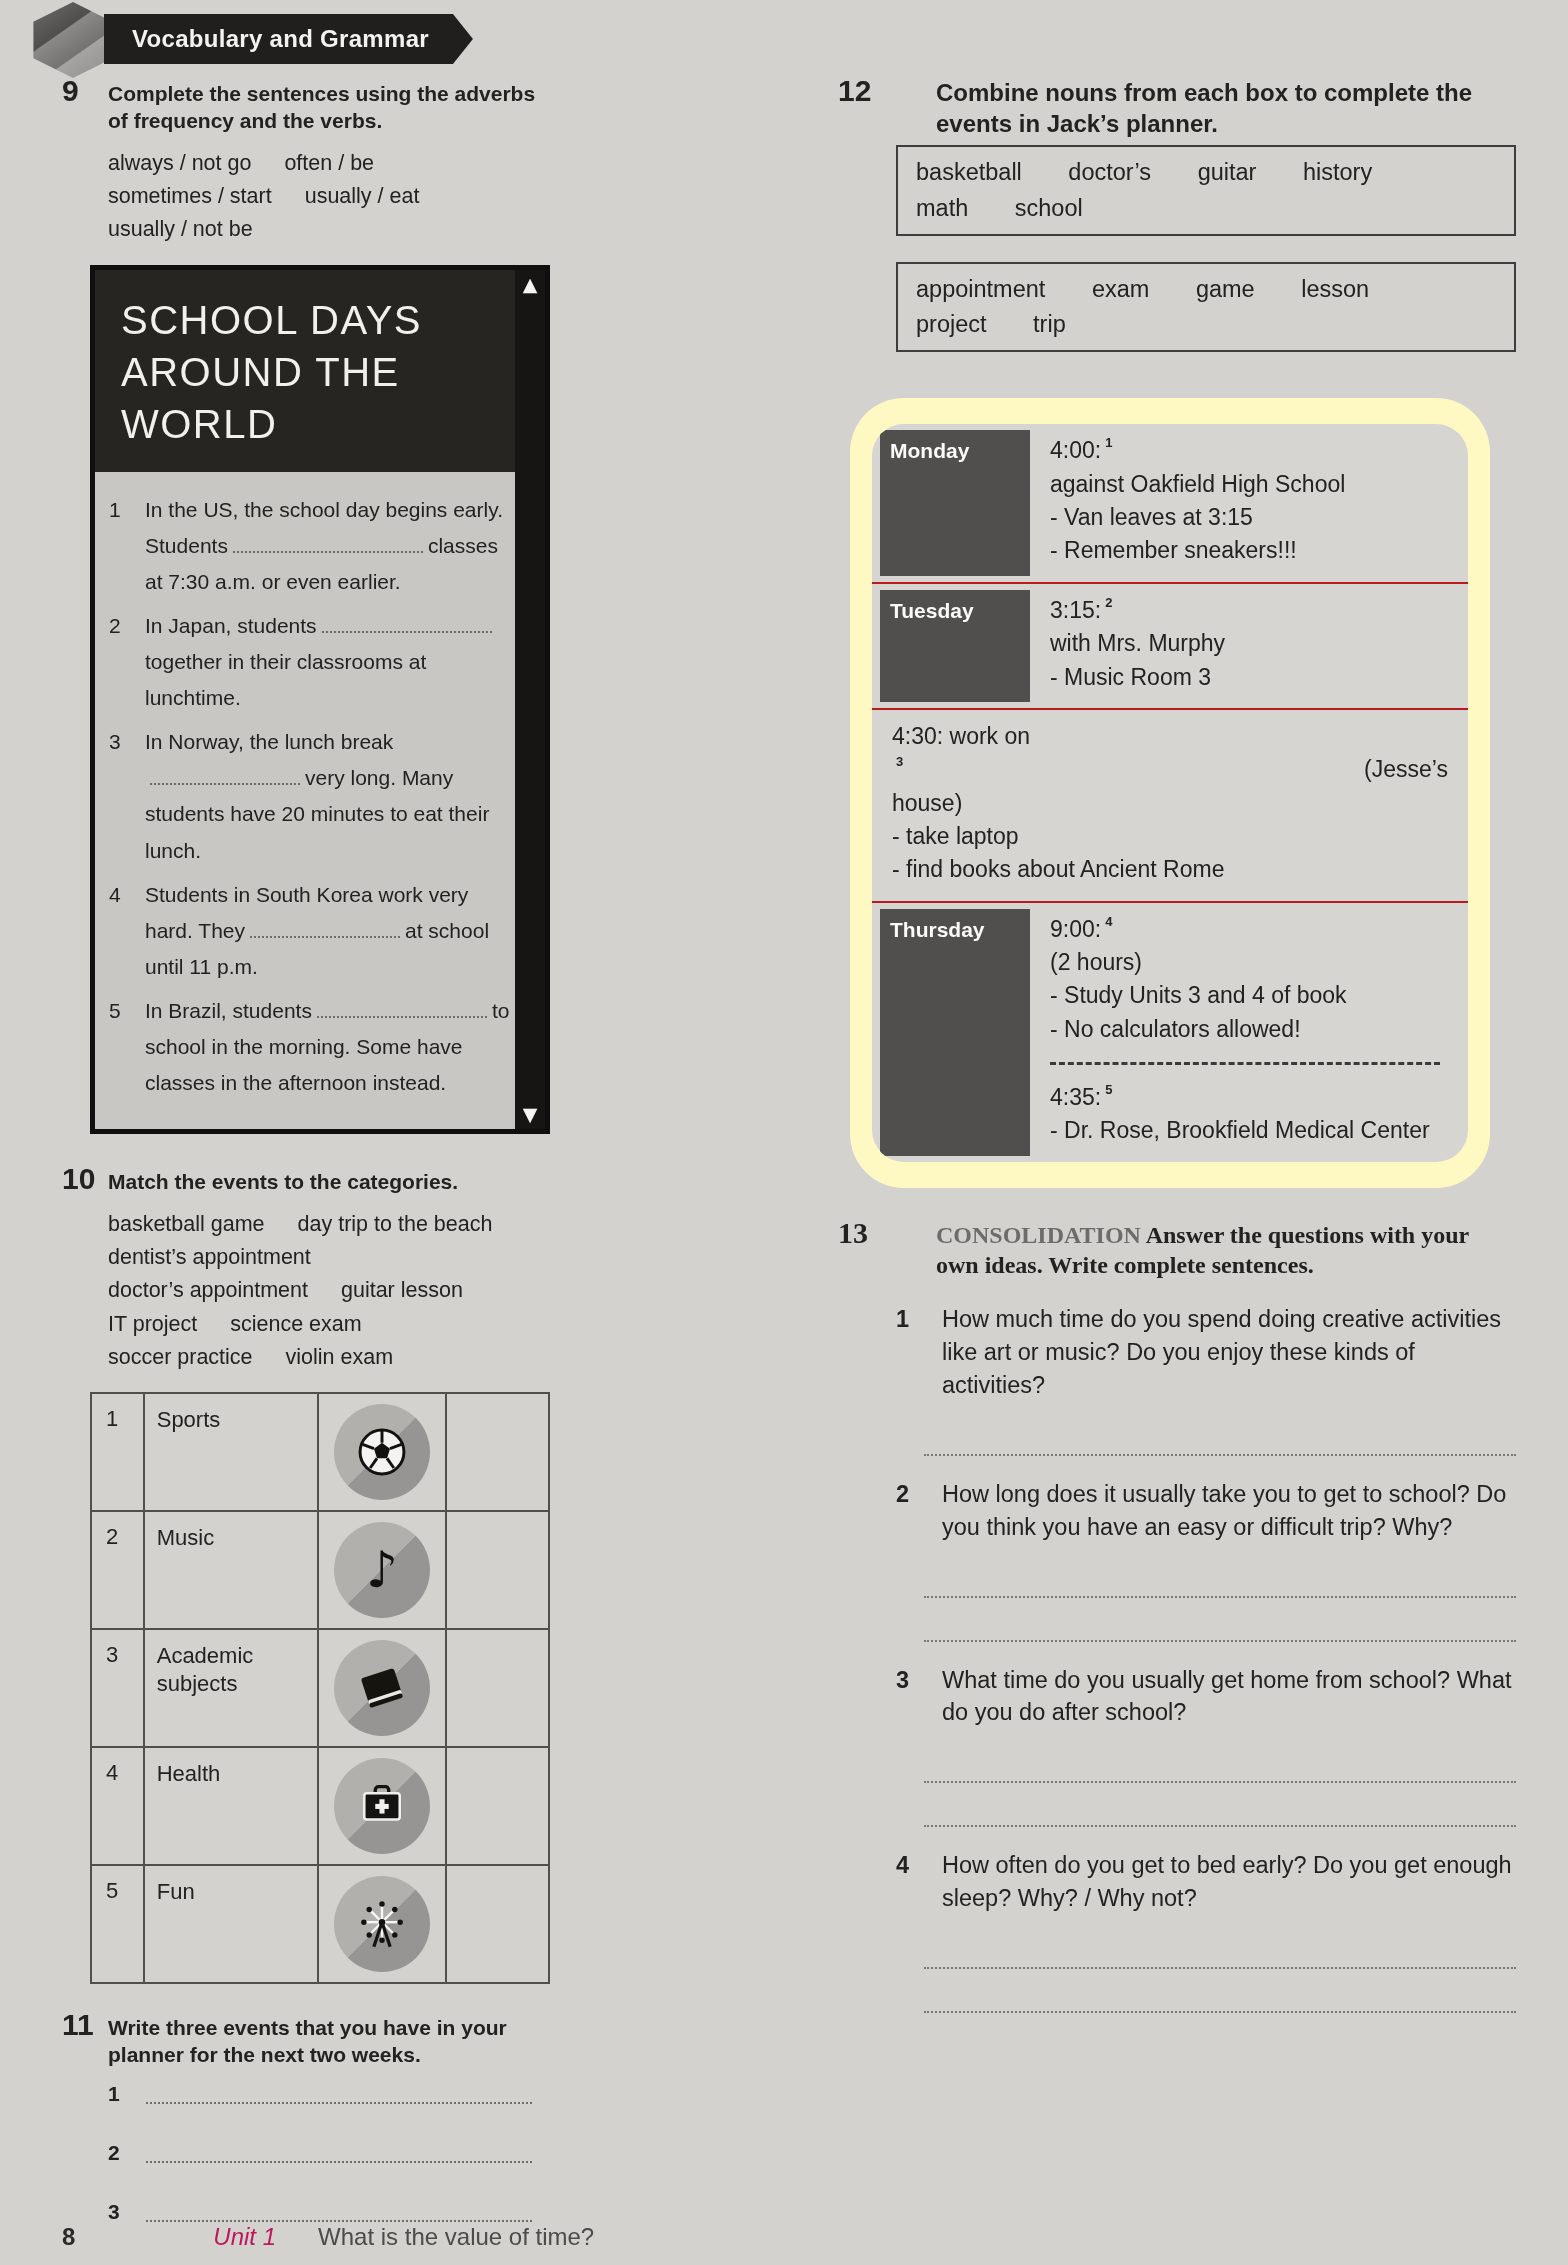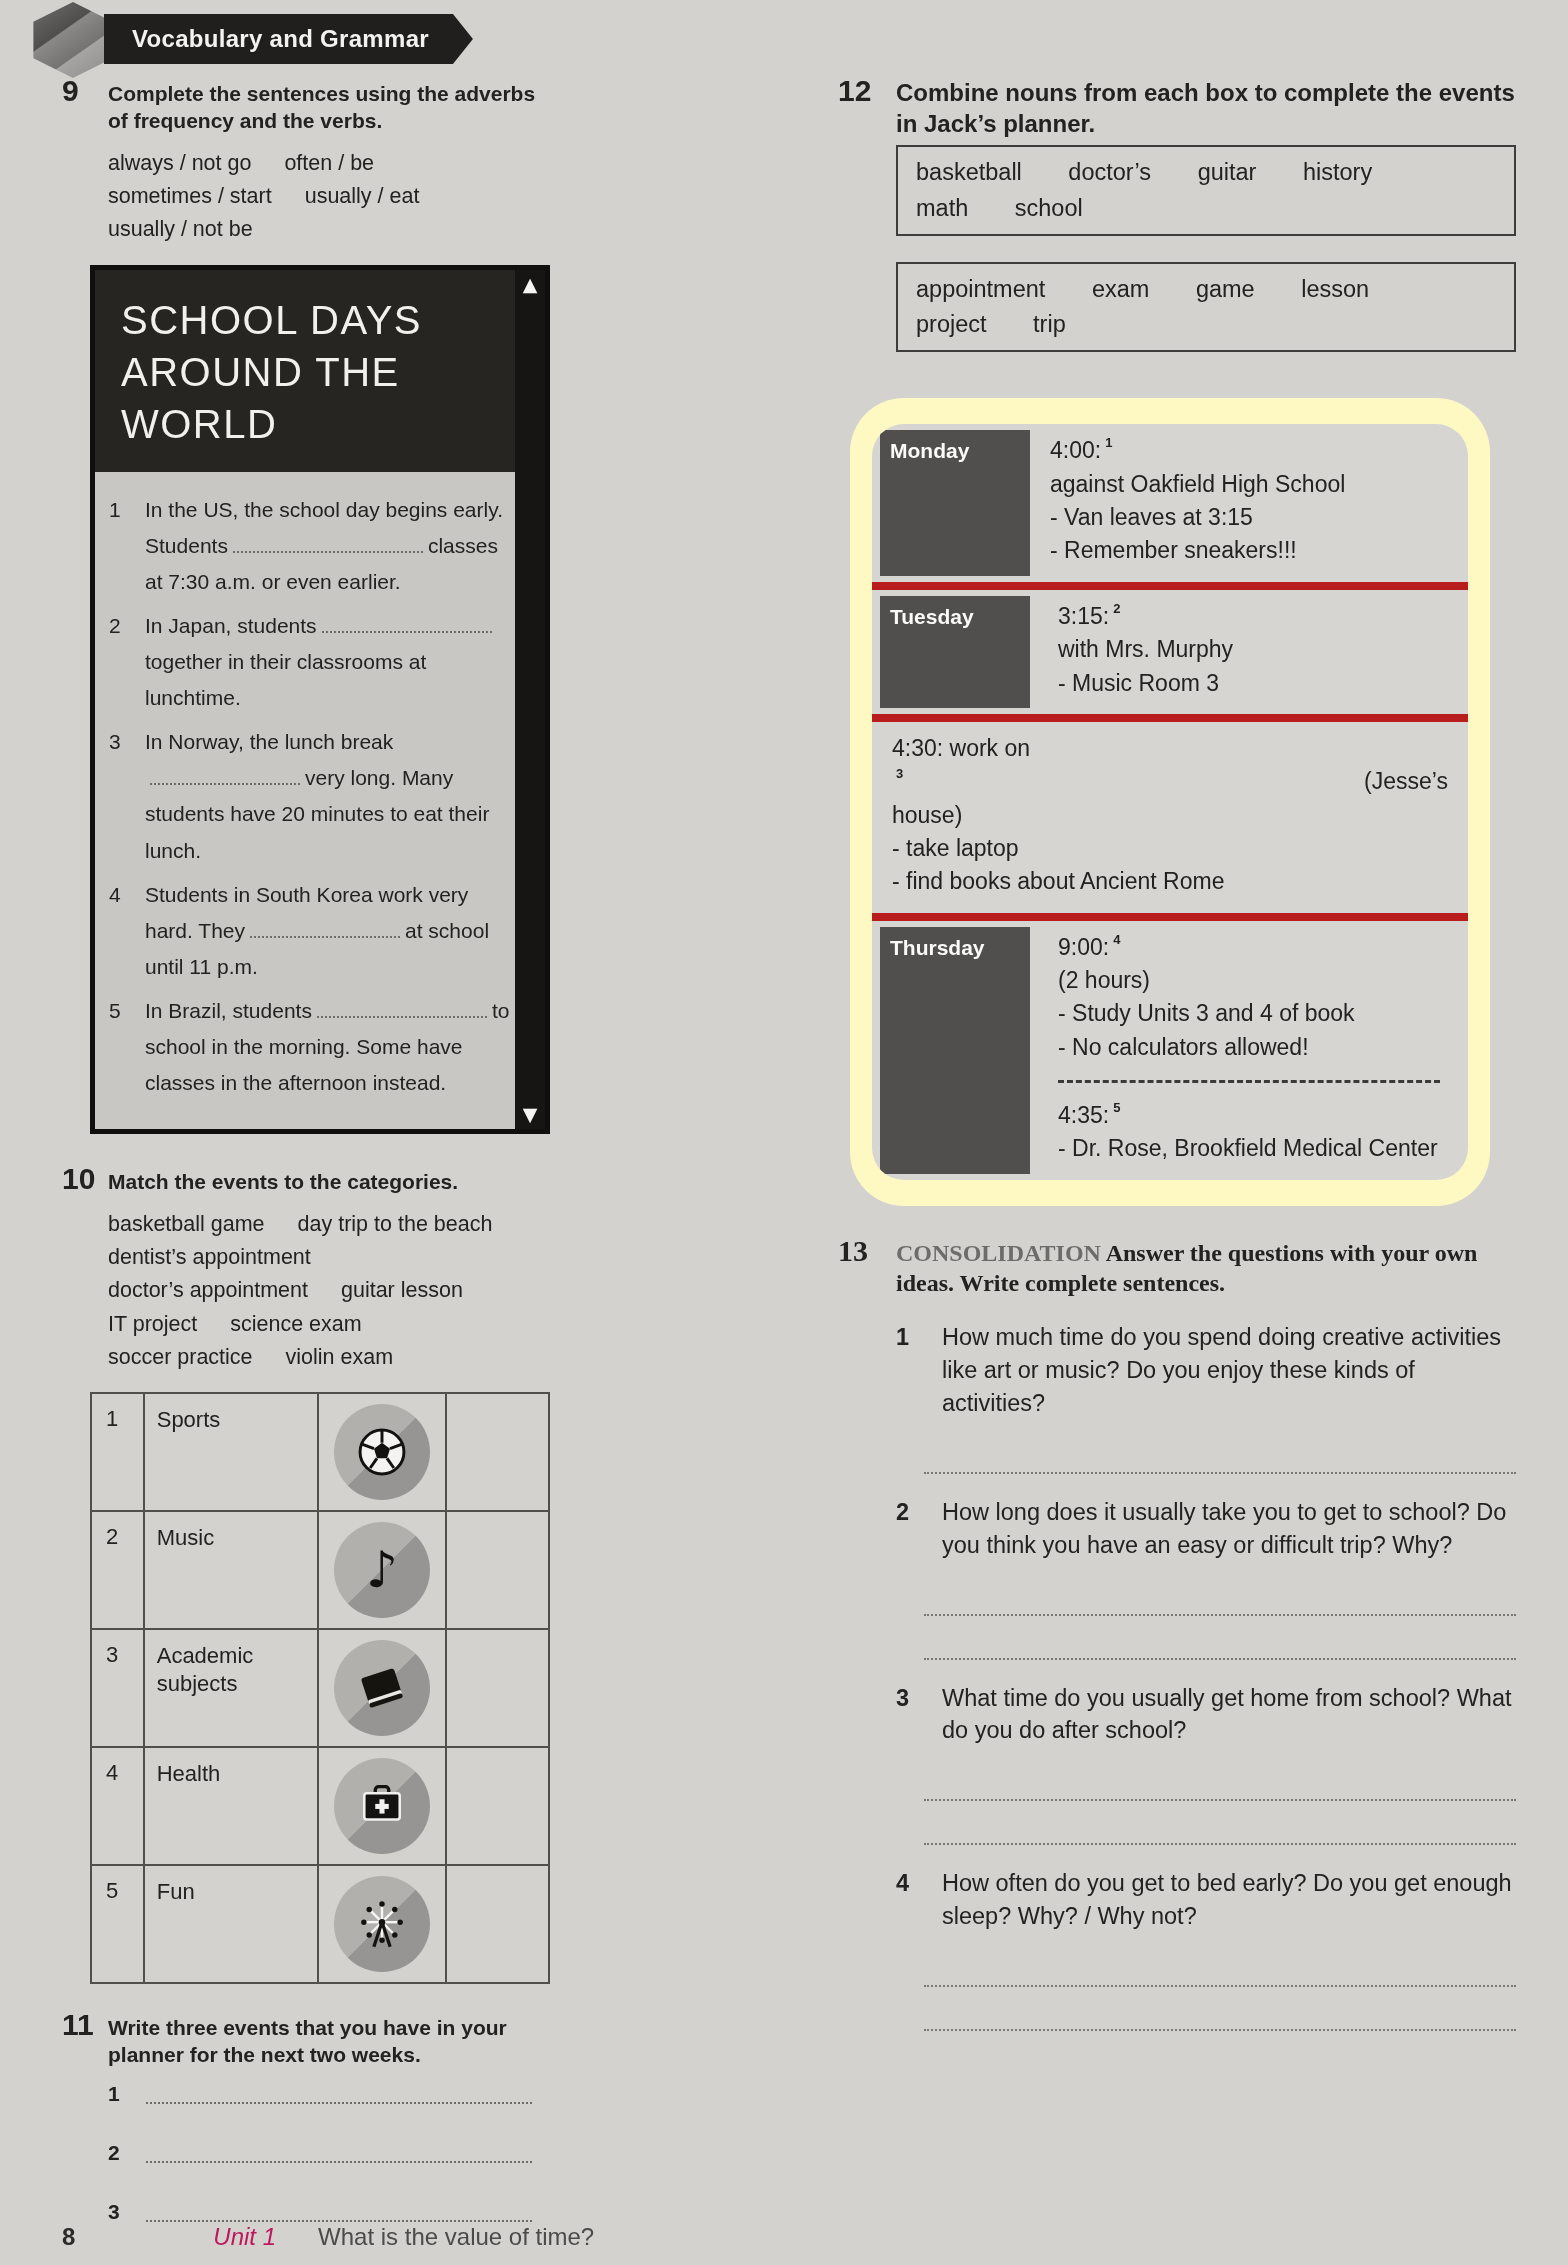--- a/index.html
+++ b/index.html
@@ -26,21 +26,21 @@
 
   
   .col-left  { position:absolute; left:62px;  top:76px; width:488px; }
   .col-right { position:absolute; left:838px; top:76px; width:678px; }
 
   
   .ex-head { display:flex; align-items:flex-start; margin-bottom:12px; }
   .ex-num  { font-weight:bold; font-size:30px; line-height:1; min-width:38px; margin-right:8px; }
   .ex-title{ font-weight:bold; font-size:21px; line-height:1.3; padding-top:4px; }
   .col-right .ex-num   { min-width:44px; margin-right:14px; }
-  .col-right .ex-title { font-size:24px; line-height:1.28; padding-top:2px; }
+  .col-right .ex-title { font-size:24px; line-height:1.28; padding-top:2px;margin-left:40px; }
   .ex-body { flex:1; min-width:0; }
 
   
   .wordbank { margin:2px 0 18px 46px; font-size:21.5px; line-height:1.55; }
   .wb-item  { display:inline-block; margin-right:27px; white-space:nowrap; }
 
   
   .school-box {
     position:relative; margin:10px 0 30px 28px;
     border:5px solid #100f0d; background:#c8c7c4; padding-right:30px;
@@ -100,21 +100,21 @@
   }
   .word-box .wb-item { margin-right:40px; }
 
   
   .planner {
     margin:20px 0 0 12px; width:640px; box-sizing:border-box;
     background:#fef9c3; border-radius:54px; padding:26px 22px;
   }
   .planner-in { background:#d6d5d2; border-radius:32px; overflow:hidden; }
   .p-row { display:flex; }
-  .p-row + .p-row { border-top:8px solid #b91c1c;gap:8px; }
+  .p-row + .p-row { border-top:2px solid #b91c1c; }
   .p-day {
     flex:0 0 150px; box-sizing:border-box; width:150px;
     background:#504f4d; color:#fbfaf8; font-weight:bold; font-size:21px;
     padding:9px 10px; margin:6px 0 6px 8px;
   }
   .p-content { flex:1; min-width:0; padding:10px 20px 14px 20px; font-size:23px; line-height:1.45; }
   .p-line.flex { display:flex; align-items:flex-start; }
   .p-content sup { font-size:13px; font-weight:bold; margin:0 2px 0 4px; }
   .fill { flex:1; border-bottom:2.5px dotted #69686
 6; margin:0 6px 6px 6px; }

